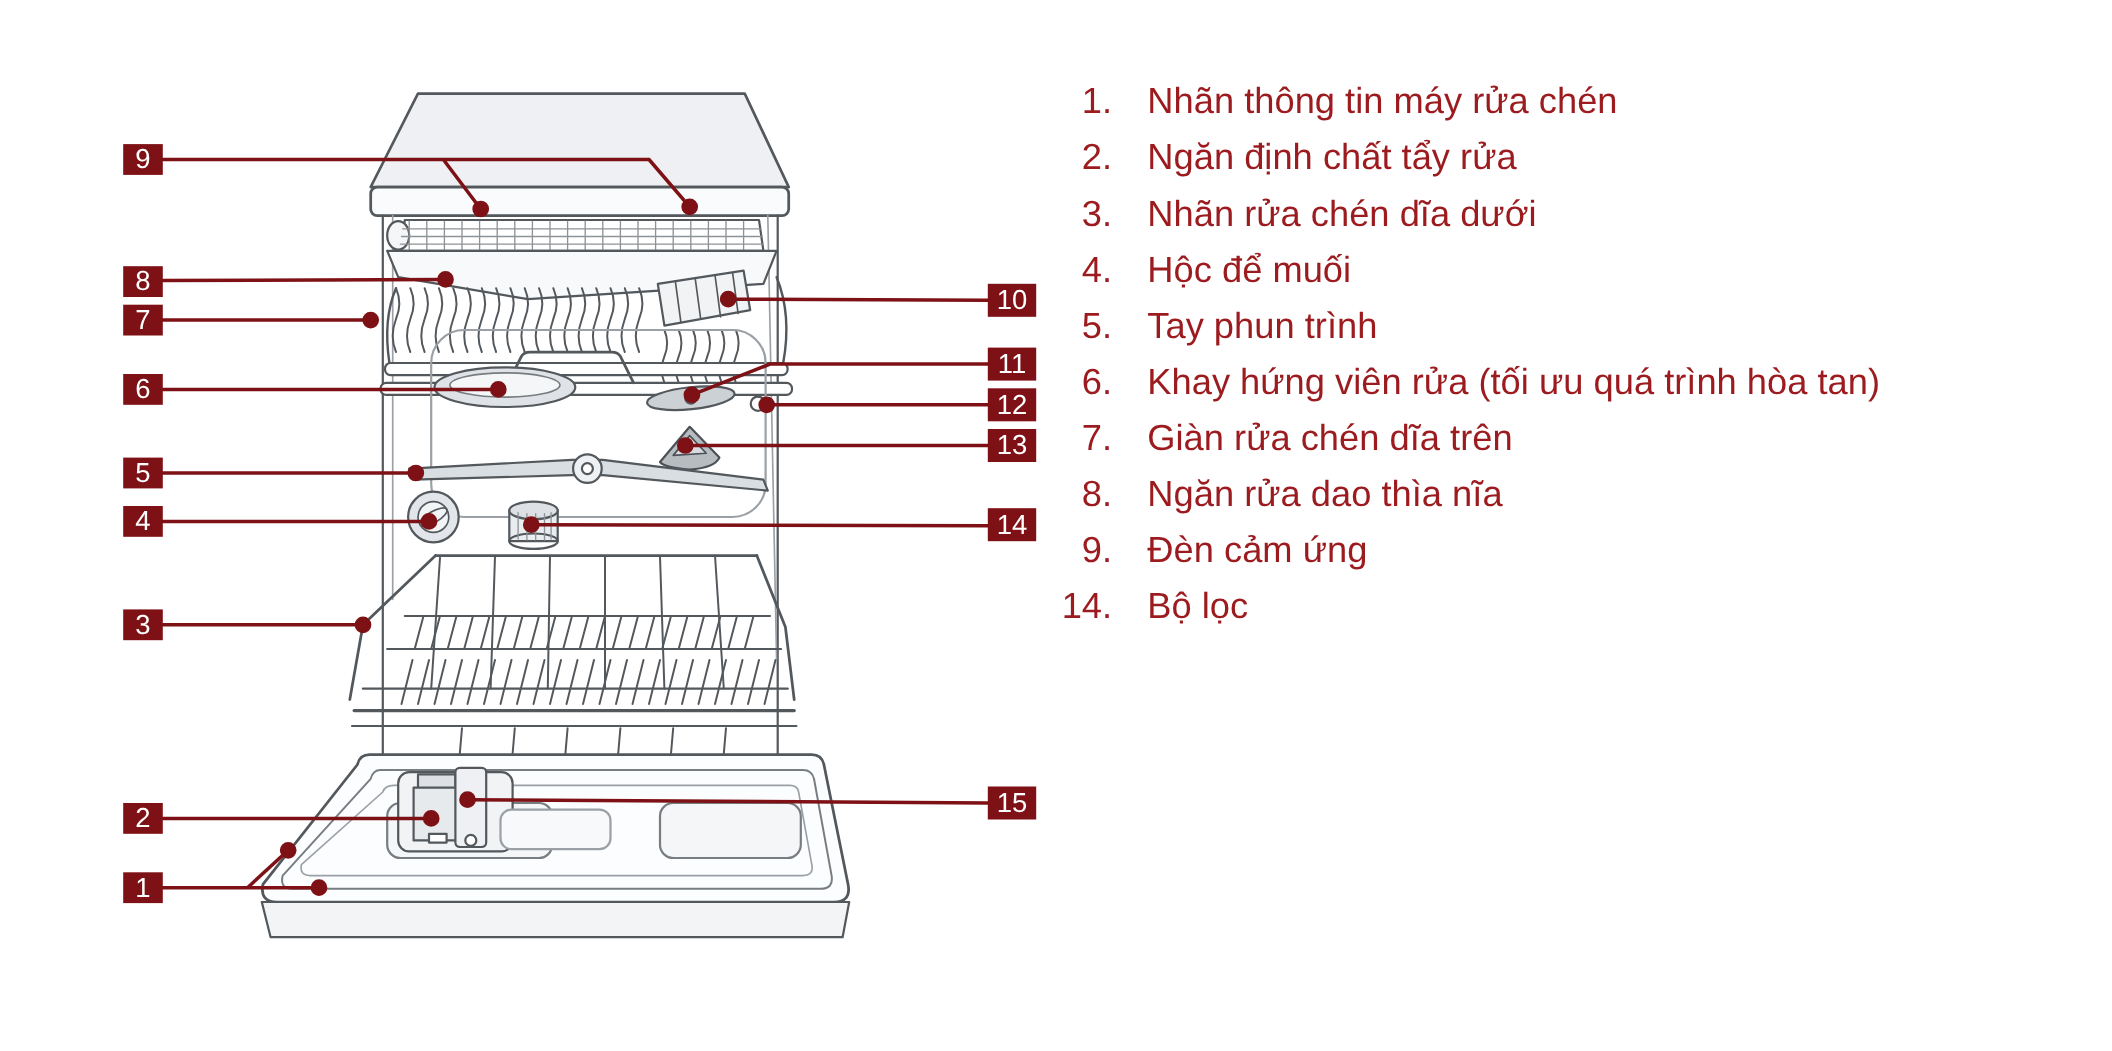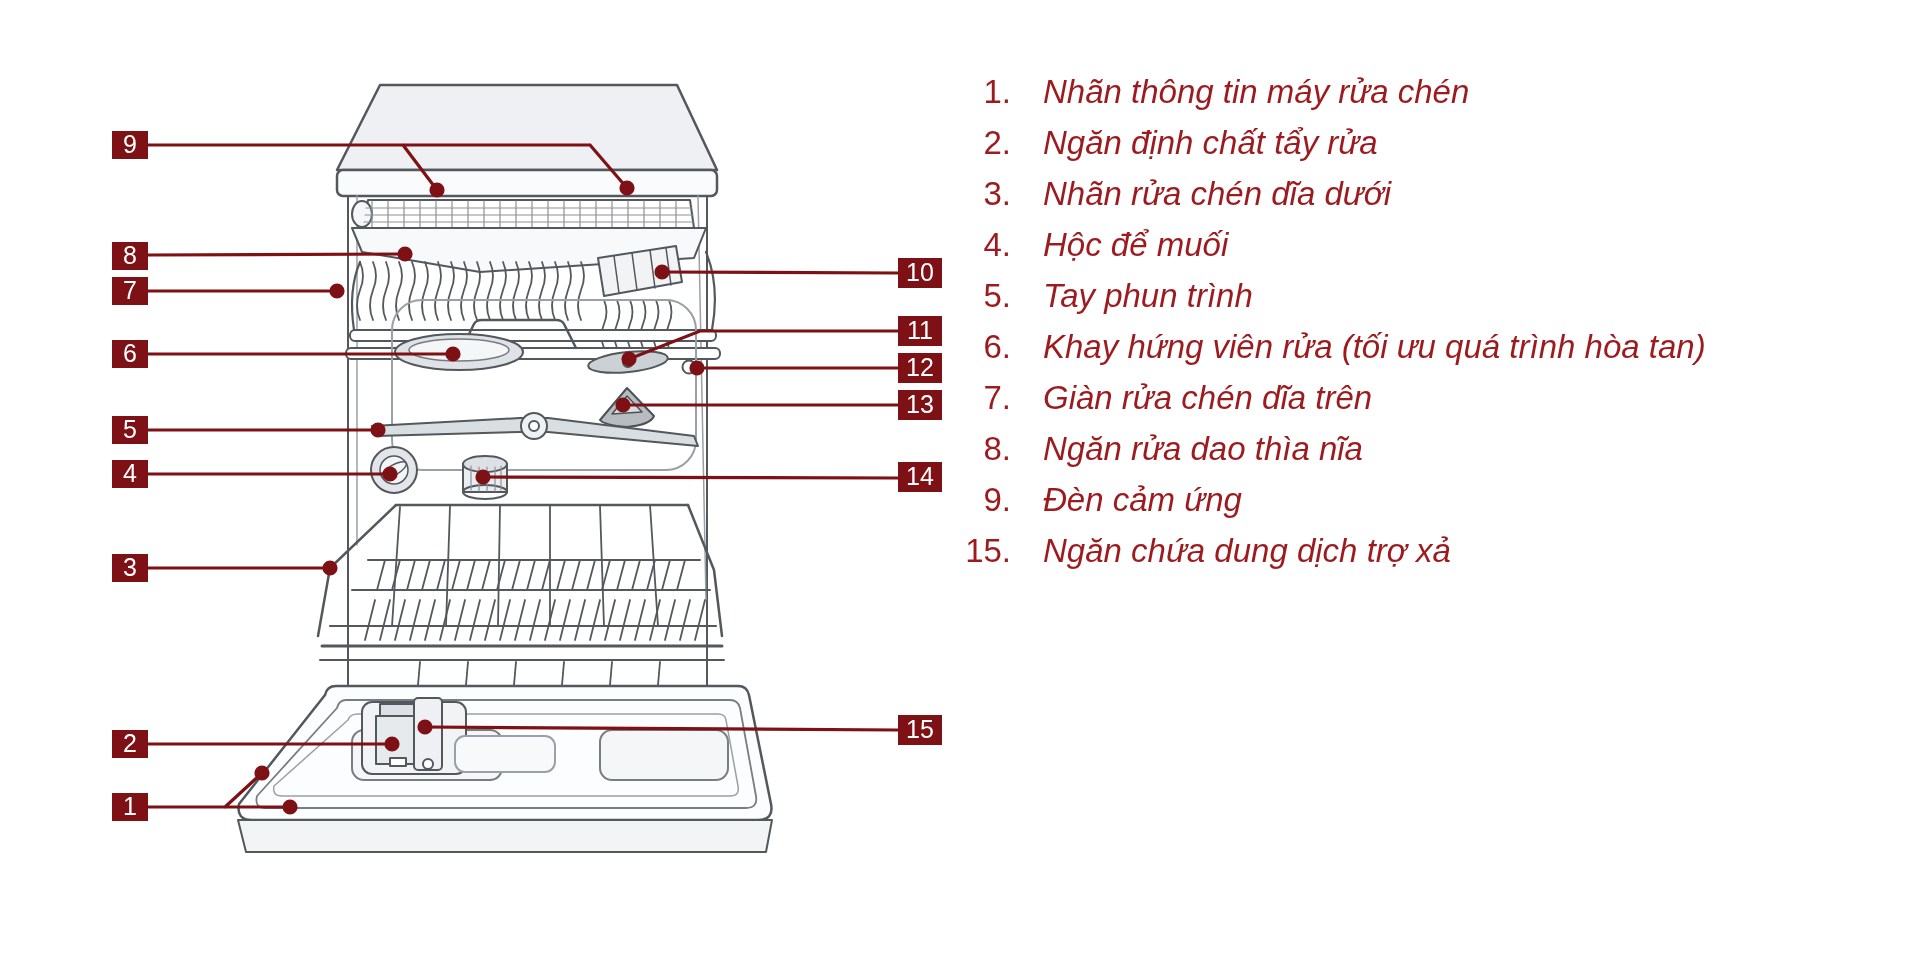--- a/index.html
+++ b/index.html
@@ -4,21 +4,21 @@
 <style>
   html,body{margin:0;padding:0;background:#ffffff;}
   .page{position:relative;width:1920px;height:955px;background:#ffffff;overflow:hidden;
         font-family:"Liberation Sans",sans-serif;}
   svg text{font-family:"Liberation Sans",sans-serif;}
   .legend{position:absolute;left:963px;top:66px;width:860px;color:#9C1B1F;
           font-size:33px;line-height:51px;}
   .legend ol{list-style:none;margin:0;padding:0;}
   .legend li{display:grid;grid-template-columns:48px 1fr;column-gap:32px;min-height:51px;}
   .legend .num{text-align:right;}
-  .legend .txt{white-space:pre-line;max-width:800px;font-style:italic;}
+  .legend .txt{white-space:pre-line;max-width:800px;}
   .co-num{fill:#ffffff;font-size:25px;}
 </style>
 </head>
 <body>
 
 <div class="page">
 
 <svg width="1920" height="955" viewBox="0 0 1920 955">
   <defs>
     <path id="wirA" d="M0,0 q6,14 0,28 q-6,16 0,30"></path>
@@ -341,19 +341,19 @@
         </li>
     <li>
           <span class="num">8.</span>
           <span class="txt">Ngăn rửa dao thìa nĩa</span>
         </li>
     <li>
           <span class="num">9.</span>
           <span class="txt">Đèn cảm ứng</span>
         </li>
     <li>
-          <span class="num">15.</span>
-          <span class="txt">Ngăn chứa dung dịch trợ xả</span>
+          <span class="num">14.</span>
+          <span class="txt">Bộ lọc</span>
         </li>
   </ol>
 </div>
 
 </div>
 
 </body></html>

